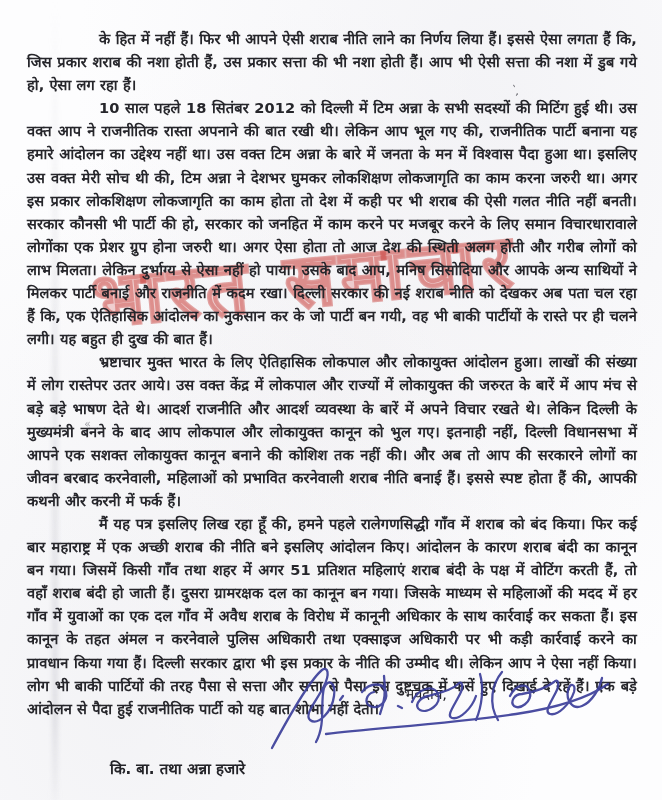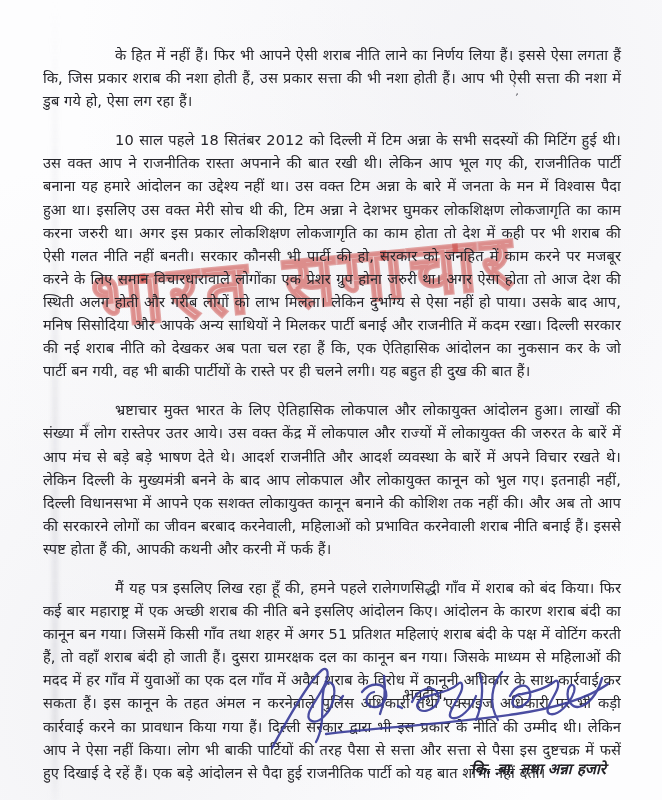--- a/index.html
+++ b/index.html
@@ -20,41 +20,41 @@
     background:linear-gradient(180deg, rgba(213,213,219,0) 0%, rgba(213,213,219,.35) 40%, rgba(205,205,212,.5) 90%, rgba(213,213,219,.15) 100%);
     filter:blur(2px);
   }
   .letter-body{
     position:absolute;left:27px;top:27px;width:610px;
     font-size:14.6px;line-height:23.1px;
     color:#26262b;
     text-align:justify;
     letter-spacing:.1px;
   }
-  .letter-body p{margin:16px;text-indent:72px;}
+  .letter-body p{margin:0;text-indent:72px;font-weight:bold;}
   .watermark{
     position:absolute;left:92px;top:248px;width:620px;
     transform:rotate(-5.5deg);transform-origin:left center;
     font-size:74px;font-weight:700;letter-spacing:6px;white-space:nowrap;
     color:rgba(255,240,240,0.18);
     -webkit-text-stroke:2.5px rgba(198,56,50,0.42);
     text-shadow:0 0 1px rgba(198,56,50,0.25);
     pointer-events:none;
     user-select:none;
   }
   .closing{
     position:absolute;left:404px;top:646px;
     font-size:14.6px;color:#26262b;font-weight:500;margin-top:37px;
   }
   .signature{
     position:absolute;left:266px;top:662px;width:350px;height:92px;
   }
   .signatory{
-    position:absolute;left:0;top:758px;width:606px;text-align:right;
-    font-size:15px;font-weight:700;color:#232328;font-style:italic;
+    position:absolute;left:0;top:758px;width:606px;text-align:left;
+    font-size:15px;font-weight:700;color:#232328;
   }
   .signatory span{margin-left:110px;}
   .artifact-a{
     position:absolute;left:511px;top:84px;width:8px;height:10px;
     color:#55555c;font-size:11px;transform:rotate(14deg);
   }
   .artifact-b{
     position:absolute;left:84px;top:417px;width:14px;height:10px;
     color:rgba(90,90,98,.55);font-size:11px;transform:rotate(-6deg);
   }

